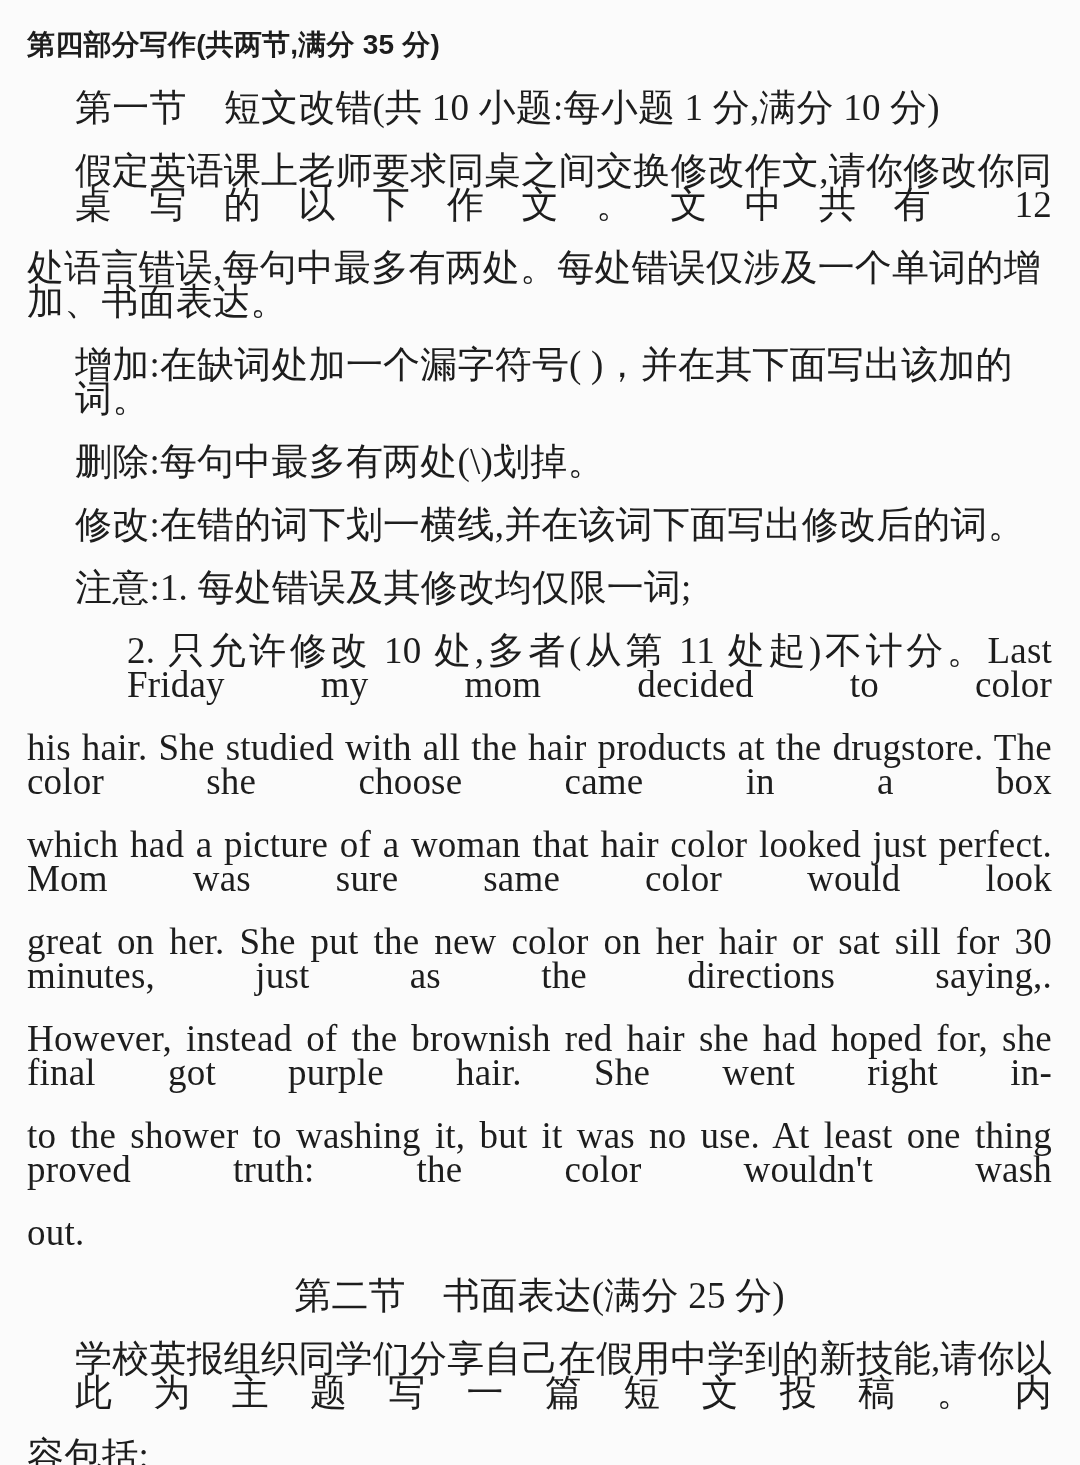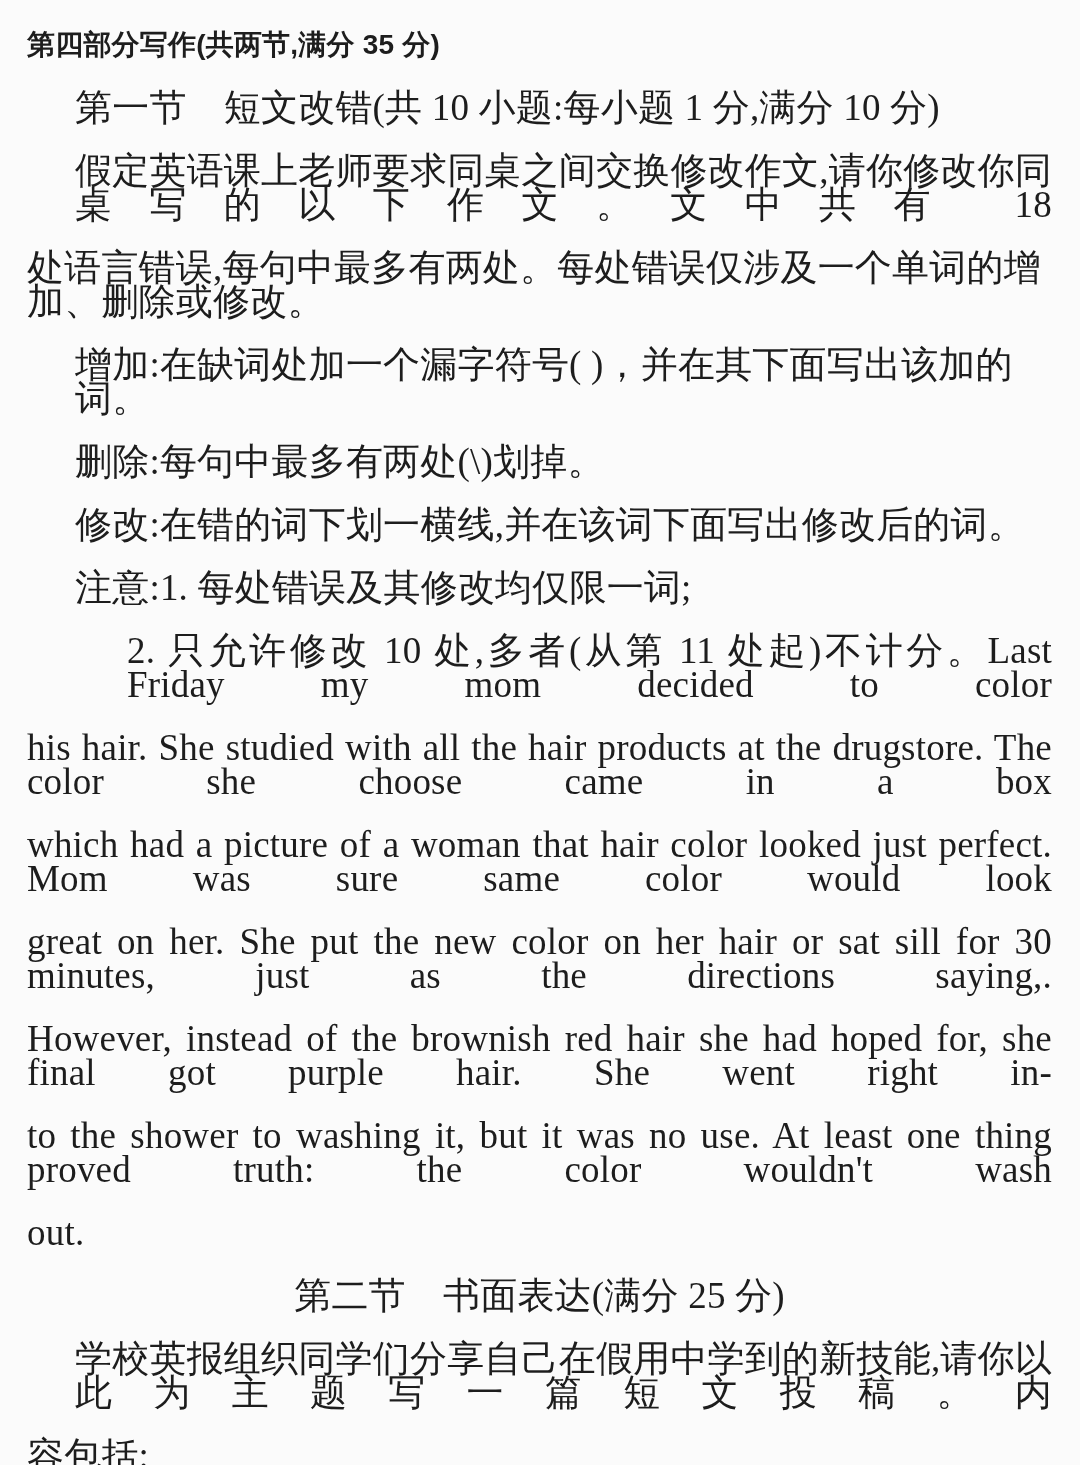--- a/index.html
+++ b/index.html
@@ -41,22 +41,22 @@
   .center { text-align: center; }
 </style>
 </head>
 <body>
 
 <div class="page">
   <div class="ln bold-heading">第四部分写作(共两节,满分 35 分)</div>
 
   <div class="ln indent1">第一节　短文改错(共 10 小题:每小题 1 分,满分 10 分)</div>
 
-  <div class="ln indent1 justify">假定英语课上老师要求同桌之间交换修改作文,请你修改你同桌写的以下作文。文中共有 18</div>
-  <div class="ln">处语言错误,每句中最多有两处。每处错误仅涉及一个单词的增加、删除或修改。</div>
+  <div class="ln indent1 justify">假定英语课上老师要求同桌之间交换修改作文,请你修改你同桌写的以下作文。文中共有 12</div>
+  <div class="ln">处语言错误,每句中最多有两处。每处错误仅涉及一个单词的增加、书面表达。</div>
 
   <div class="ln indent1">增加:在缺词处加一个漏字符号( )，并在其下面写出该加的词。</div>
   <div class="ln indent1">删除:每句中最多有两处(\)划掉。</div>
   <div class="ln indent1">修改:在错的词下划一横线,并在该词下面写出修改后的词。</div>
 
   <div class="ln indent1">注意:1. 每处错误及其修改均仅限一词;</div>
 
   <div class="ln indent2 justify">2. 只允许修改 10 处,多者(从第 11 处起)不计分。Last Friday my mom decided to color</div>
   <div class="ln justify">his hair. She studied with all the hair products at the drugstore. The color she choose came in a box</div>
   <div class="ln justify">which had a picture of a woman that hair color looked just perfect. Mom was sure same color would look</div>

